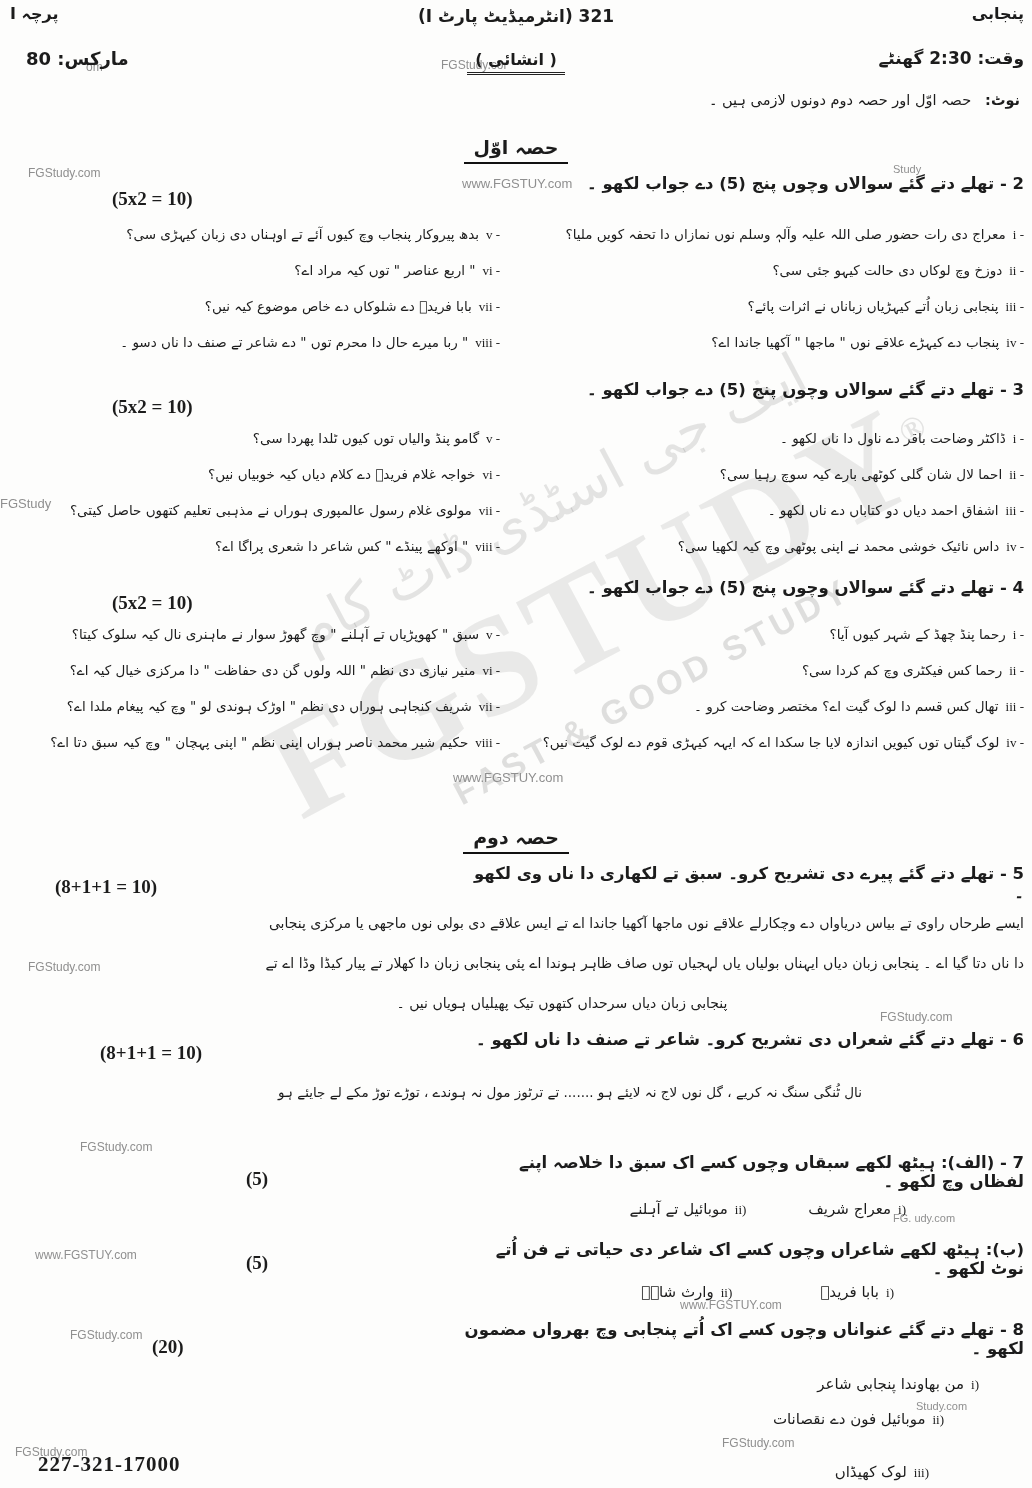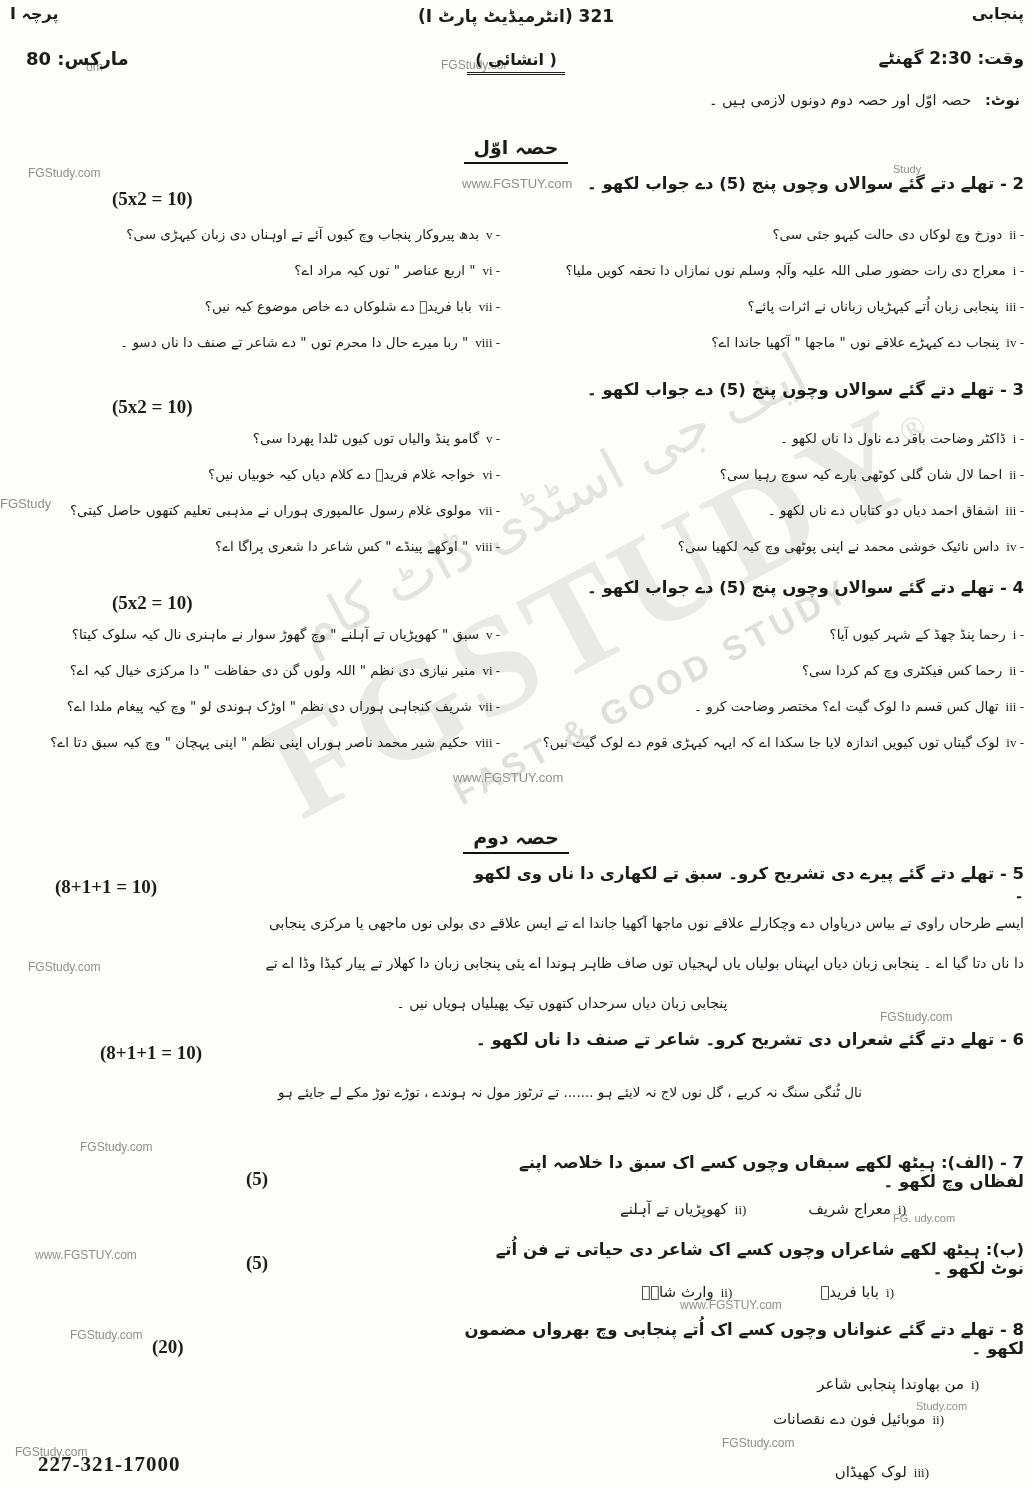--- a/index.html
+++ b/index.html
@@ -124,22 +124,22 @@
   <div class="abs hdr-note rtl urdu">
     <span class="nlabel">نوٹ:</span><span>حصہ اوّل اور حصہ دوم دونوں لازمی ہیں ۔</span>
   </div>
 
   <div class="abs sec sec1"><span class="rtl urdu">حصہ اوّل</span></div>
 
   <div class="abs qtitle q2t rtl urdu">2 - تھلے دتے گئے سوالاں وچوں پنج (5) دے جواب لکھو ۔</div>
   <div class="abs qmarks q2m">(5x2 = 10)</div>
   <div class="abs qgrid q2g">
     <div class="qcol r">
+      <div class="qitem rtl urdu"><bdi class="rnum">i -</bdi><span>معراج دی رات حضور صلی اللہ علیہ وآلہٖ وسلم نوں نمازاں دا تحفہ کویں ملیا؟</span></div>
       <div class="qitem rtl urdu"><bdi class="rnum">ii -</bdi><span>دوزخ وچ لوکاں دی حالت کیہو جئی سی؟</span></div>
-      <div class="qitem rtl urdu"><bdi class="rnum">i -</bdi><span>معراج دی رات حضور صلی اللہ علیہ وآلہٖ وسلم نوں نمازاں دا تحفہ کویں ملیا؟</span></div>
       <div class="qitem rtl urdu"><bdi class="rnum">iii -</bdi><span>پنجابی زبان اُتے کیہڑیاں زباناں نے اثرات پائے؟</span></div>
       <div class="qitem rtl urdu"><bdi class="rnum">iv -</bdi><span>پنجاب دے کیہڑے علاقے نوں " ماجھا " آکھیا جاندا اے؟</span></div>
     </div>
     <div class="qcol l">
       <div class="qitem rtl urdu"><bdi class="rnum">v -</bdi><span>بدھ پیروکار پنجاب وچ کیوں آئے تے اوہناں دی زبان کیہڑی سی؟</span></div>
       <div class="qitem rtl urdu"><bdi class="rnum">vi -</bdi><span>" اربع عناصر " توں کیہ مراد اے؟</span></div>
       <div class="qitem rtl urdu"><bdi class="rnum">vii -</bdi><span>بابا فریدؒ دے شلوکاں دے خاص موضوع کیہ نیں؟</span></div>
       <div class="qitem rtl urdu"><bdi class="rnum">viii -</bdi><span>" ربا میرے حال دا محرم توں " دے شاعر تے صنف دا ناں دسو ۔</span></div>
     </div>
   </div>
@@ -191,21 +191,21 @@
   <div class="abs qtitle q6t rtl urdu">6 - تھلے دتے گئے شعراں دی تشریح کرو۔ شاعر تے صنف دا ناں لکھو ۔</div>
   <div class="abs qmarks q6m">(8+1+1 = 10)</div>
   <div class="abs verse q6v rtl urdu">
     <div>نال ٹُنگی سنگ نہ کریے ، گل نوں لاج نہ لایئے ہو ....... تے ترٹوز مول نہ ہوندے ، توڑے توڑ مکے لے جایئے ہو</div>
   </div>
 
   <div class="abs qtitle q7at rtl urdu">7 - (الف): ہیٹھ لکھے سبقاں وچوں کسے اک سبق دا خلاصہ اپنے لفظاں وچ لکھو ۔</div>
   <div class="abs qmarks q7am">(5)</div>
   <div class="abs inline-items q7a-items q7ag urdu">
     <div class="qitem7"><bdi class="rnum">i)</bdi><span>معراج شریف</span></div>
-    <div class="qitem7"><bdi class="rnum">ii)</bdi><span>کھوپڑیاں تے آہلنے</span></div>
+    <div class="qitem7"><bdi class="rnum">ii)</bdi><span>موبائیل تے آہلنے</span></div>
   </div>
 
   <div class="abs qtitle q7bt rtl urdu">(ب): ہیٹھ لکھے شاعراں وچوں کسے اک شاعر دی حیاتی تے فن اُتے نوٹ لکھو ۔</div>
   <div class="abs qmarks q7bm">(5)</div>
   <div class="abs inline-items q7b-items q7bg urdu">
     <div class="qitem7"><bdi class="rnum">i)</bdi><span>بابا فریدؒ</span></div>
     <div class="qitem7"><bdi class="rnum">ii)</bdi><span>وارث شاہؒ</span></div>
   </div>
 
   <div class="abs qtitle q8t rtl urdu">8 - تھلے دتے گئے عنواناں وچوں کسے اک اُتے پنجابی وچ بھرواں مضمون لکھو ۔</div>

